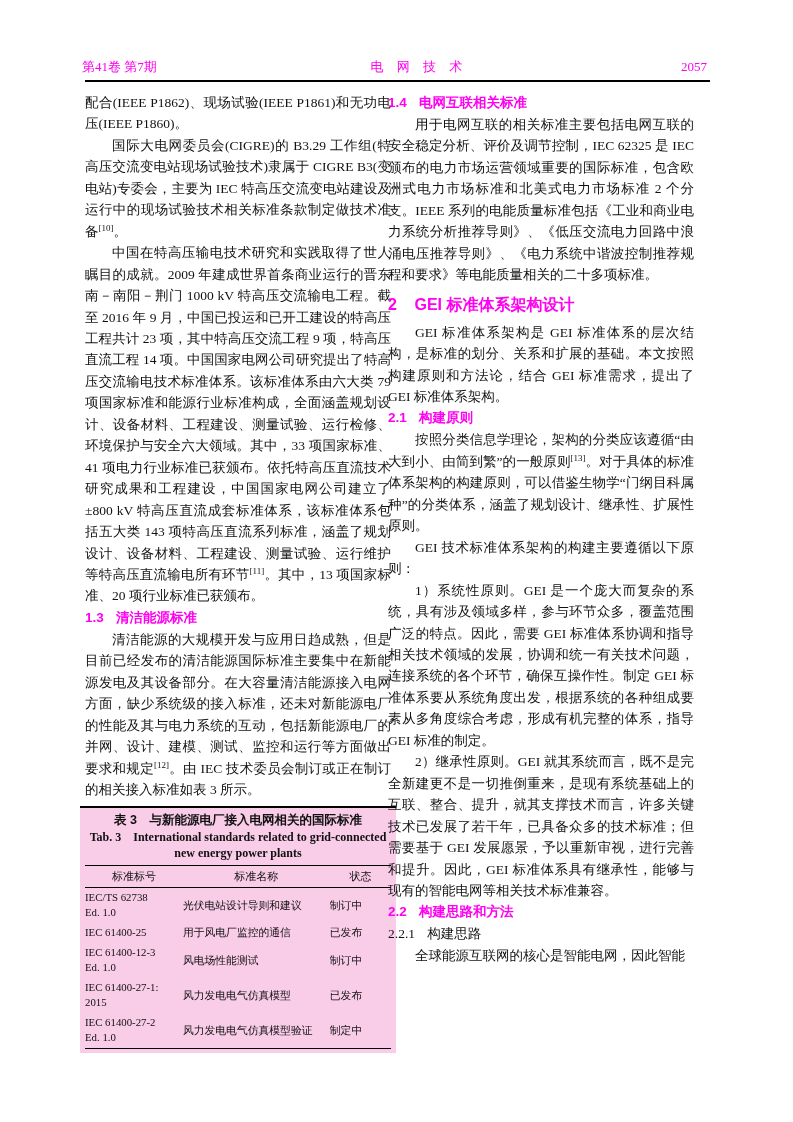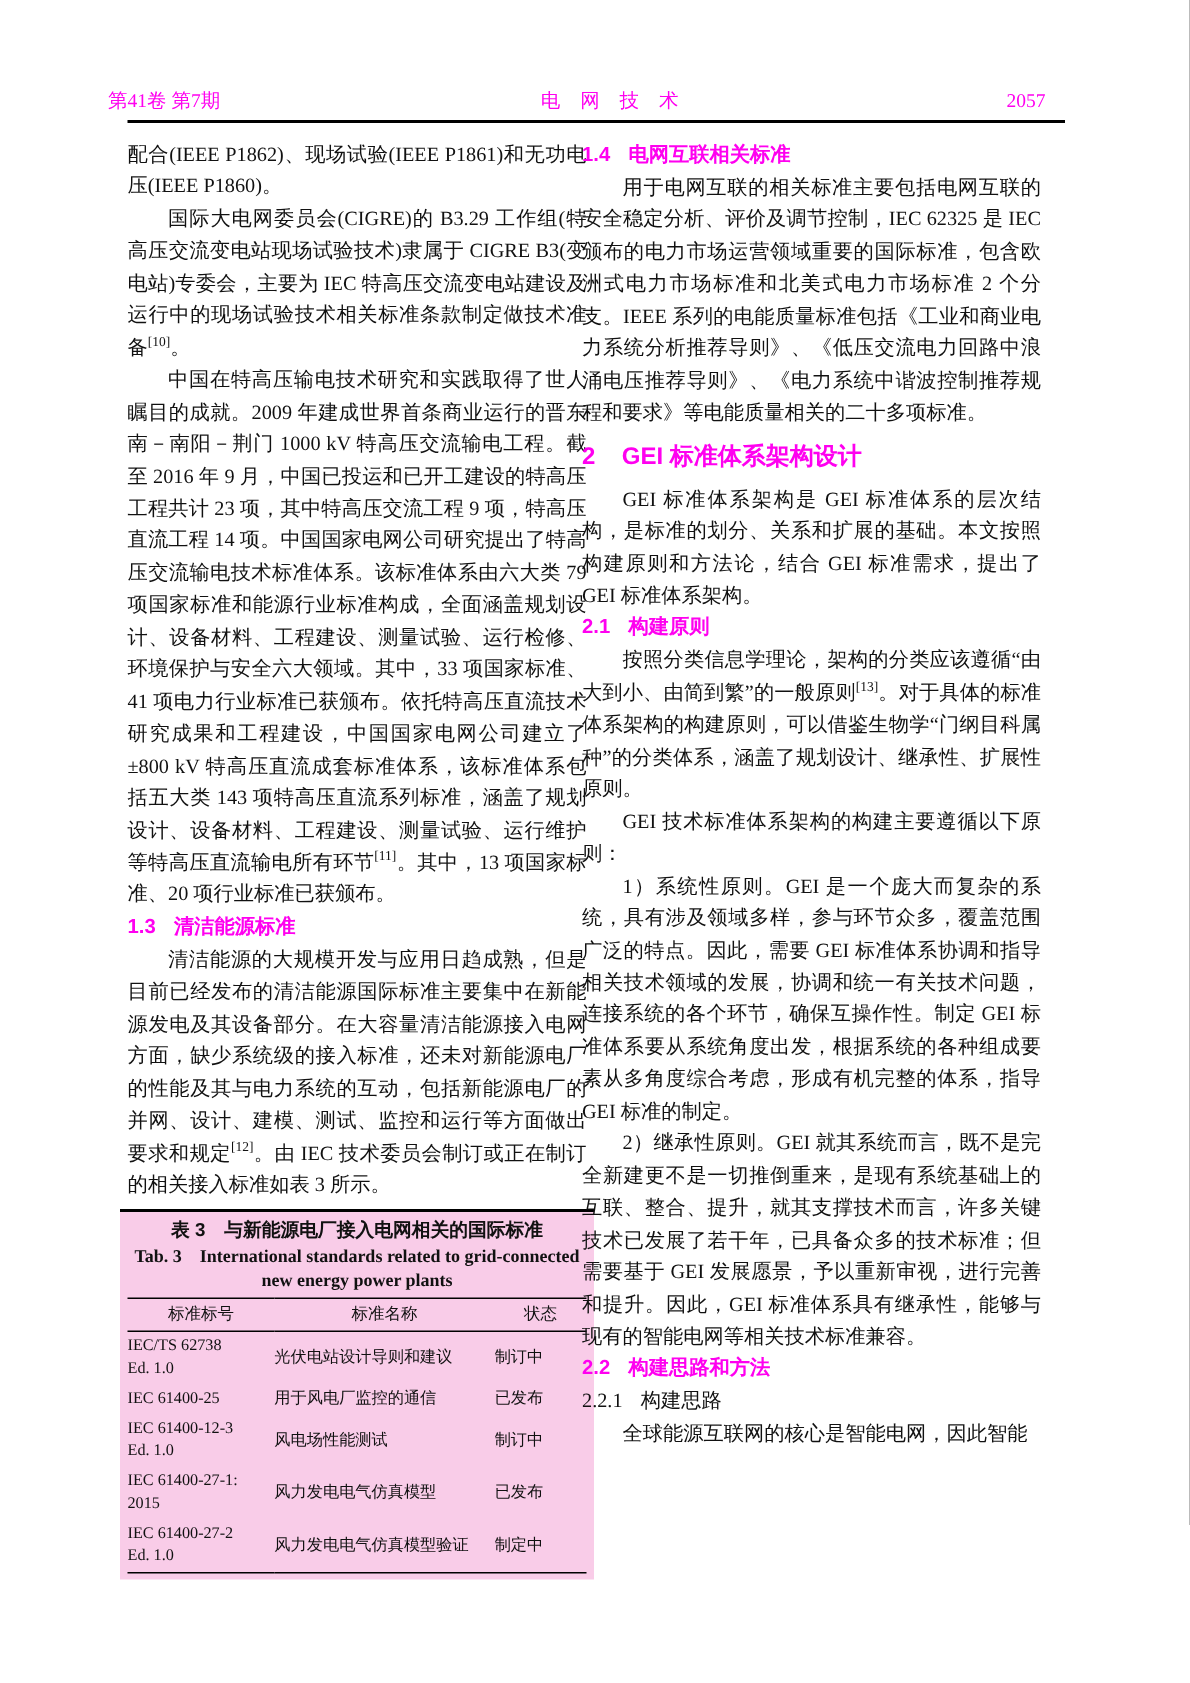--- a/index.html
+++ b/index.html
@@ -8,21 +8,21 @@
     position: relative;
     width: 793px; height: 1122px;
     background: #ffffff;
     margin: 0 auto;
     font-family: "Liberation Serif", "DejaVu Serif", serif;
     color: #111;
     overflow: hidden;
   }
   
   #running-header {
-    position: absolute; left: 72px; top: 58px; width: 625px;
+    position: absolute; left: 82px; top: 58px; width: 625px;
     display: flex; justify-content: space-between; align-items: baseline;
     color: #FF00F0; font-size: 13px;
   }
   #running-header .jtitle { letter-spacing: 5px; font-weight: normal; }
   #header-rule {
     position: absolute; left: 85px; top: 80px; width: 625px; height: 2px;
     background: #000;
   }
   
   .col {

